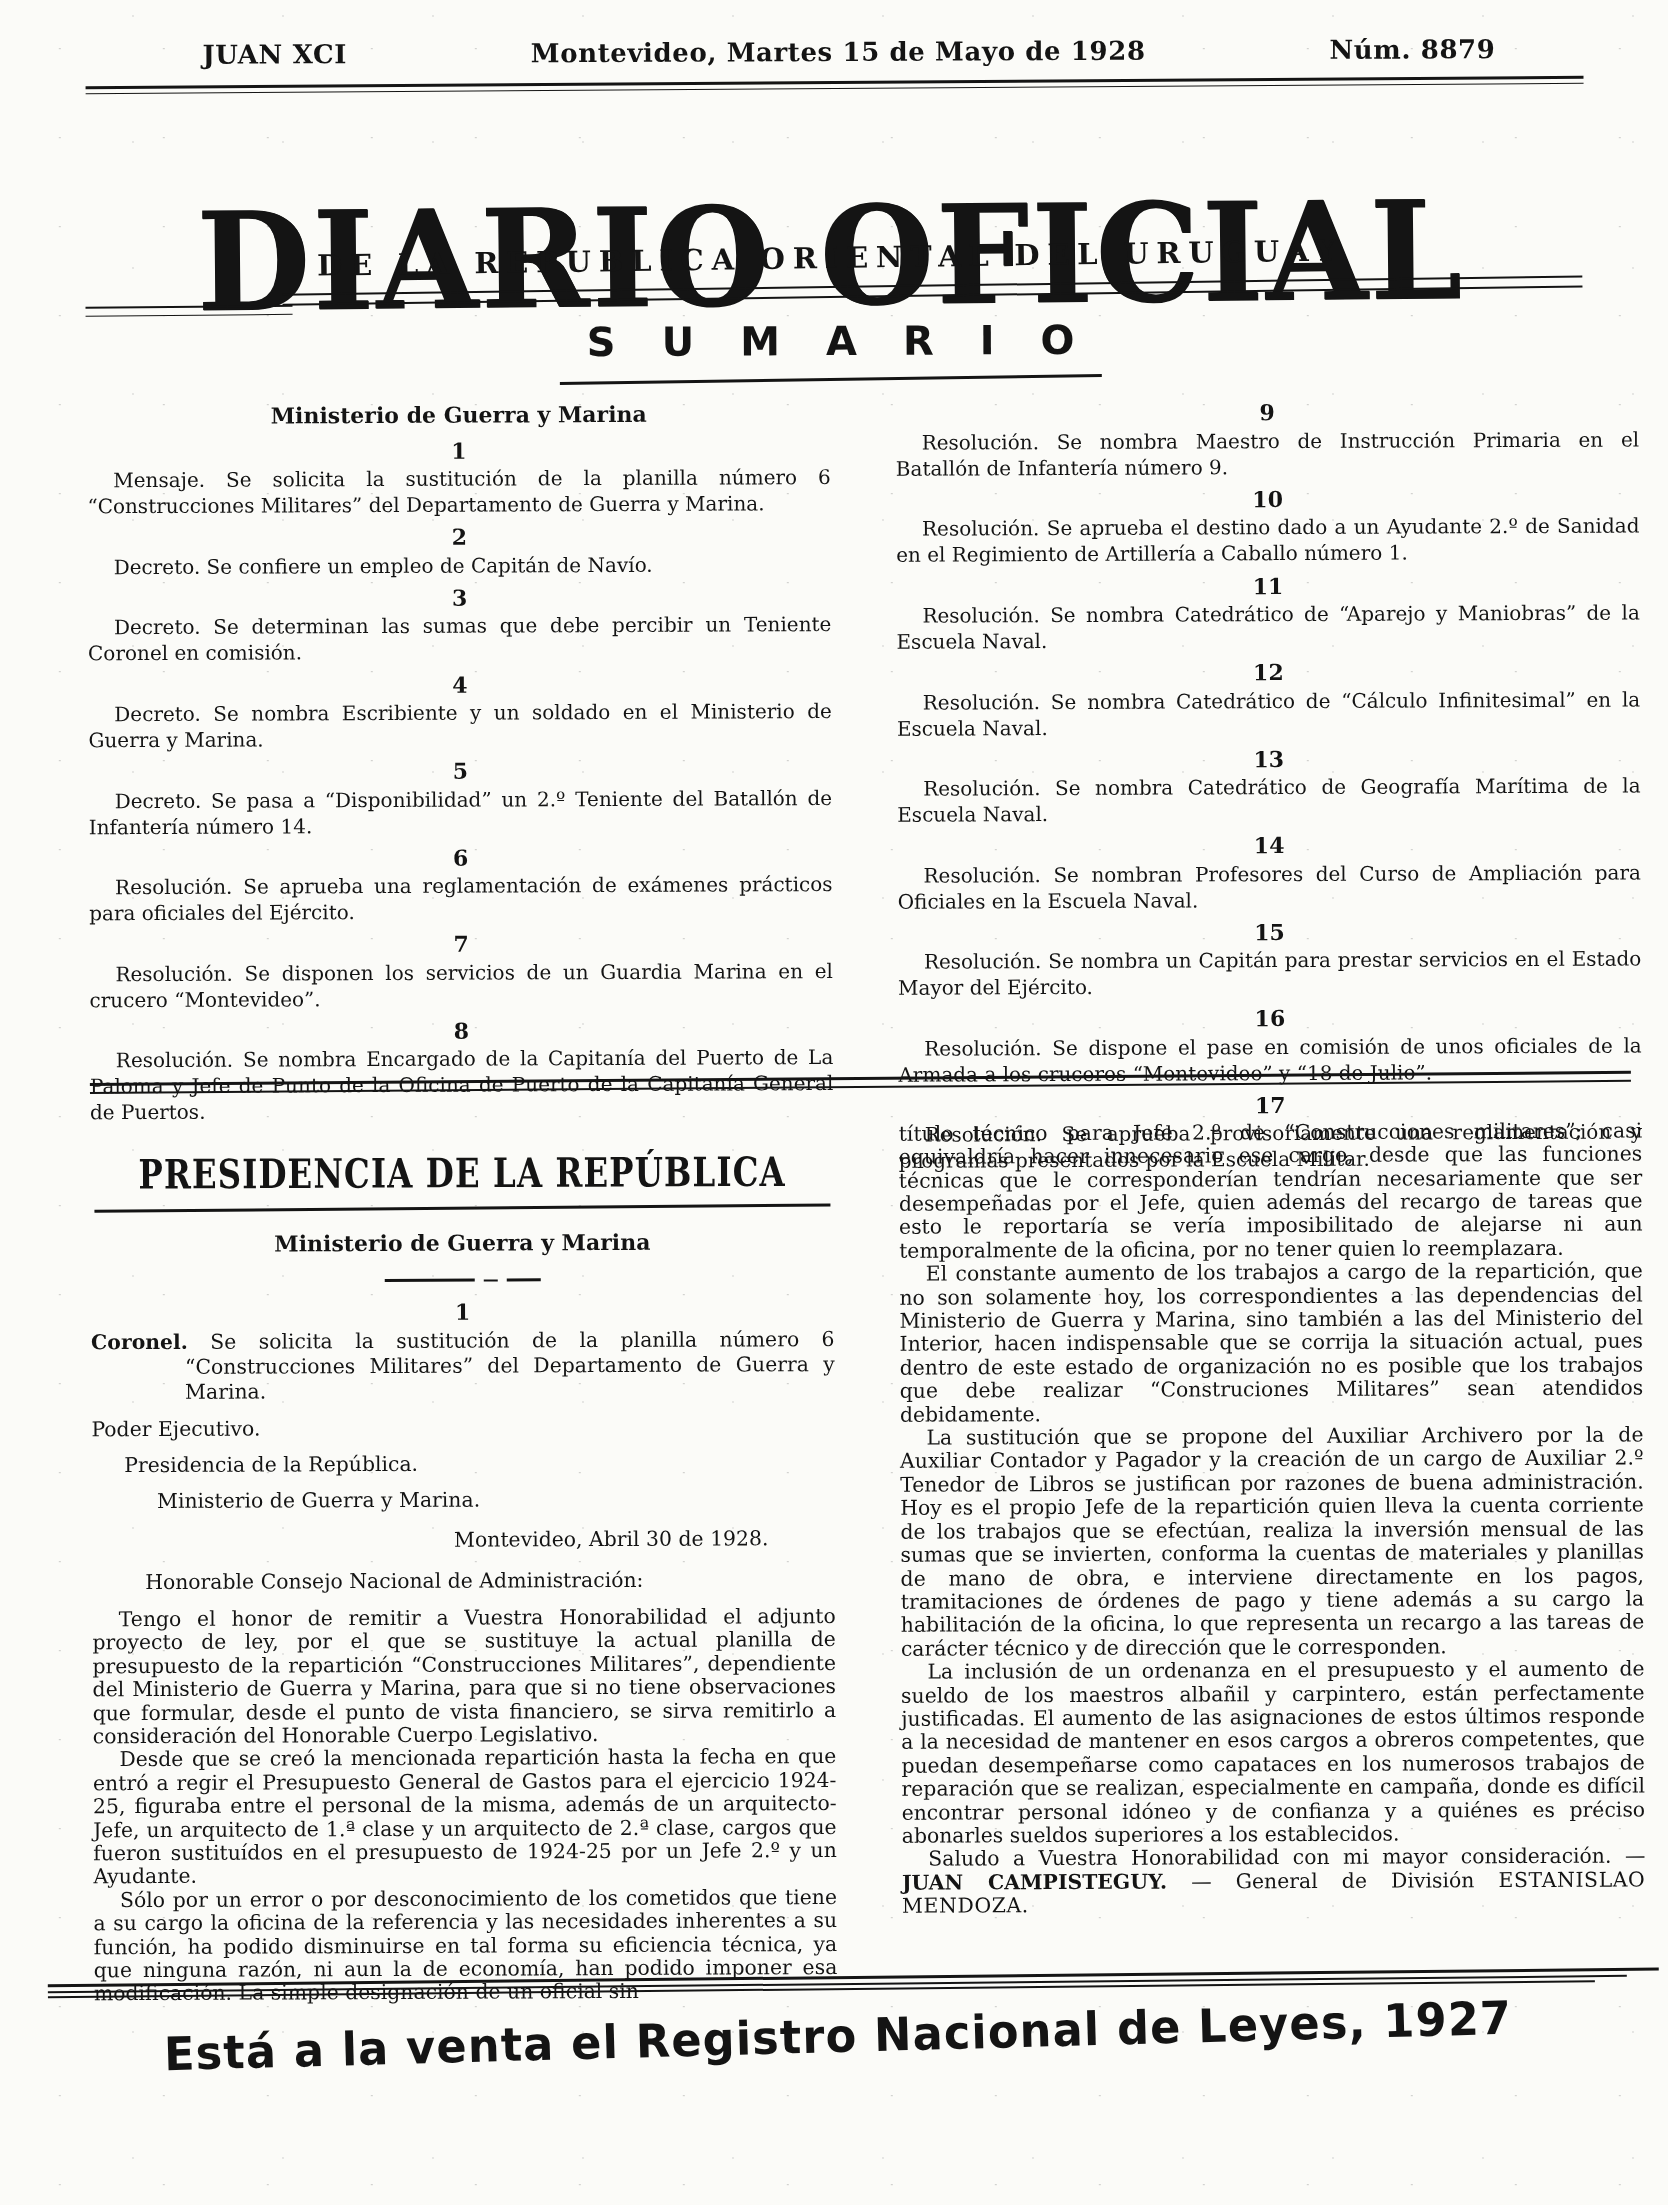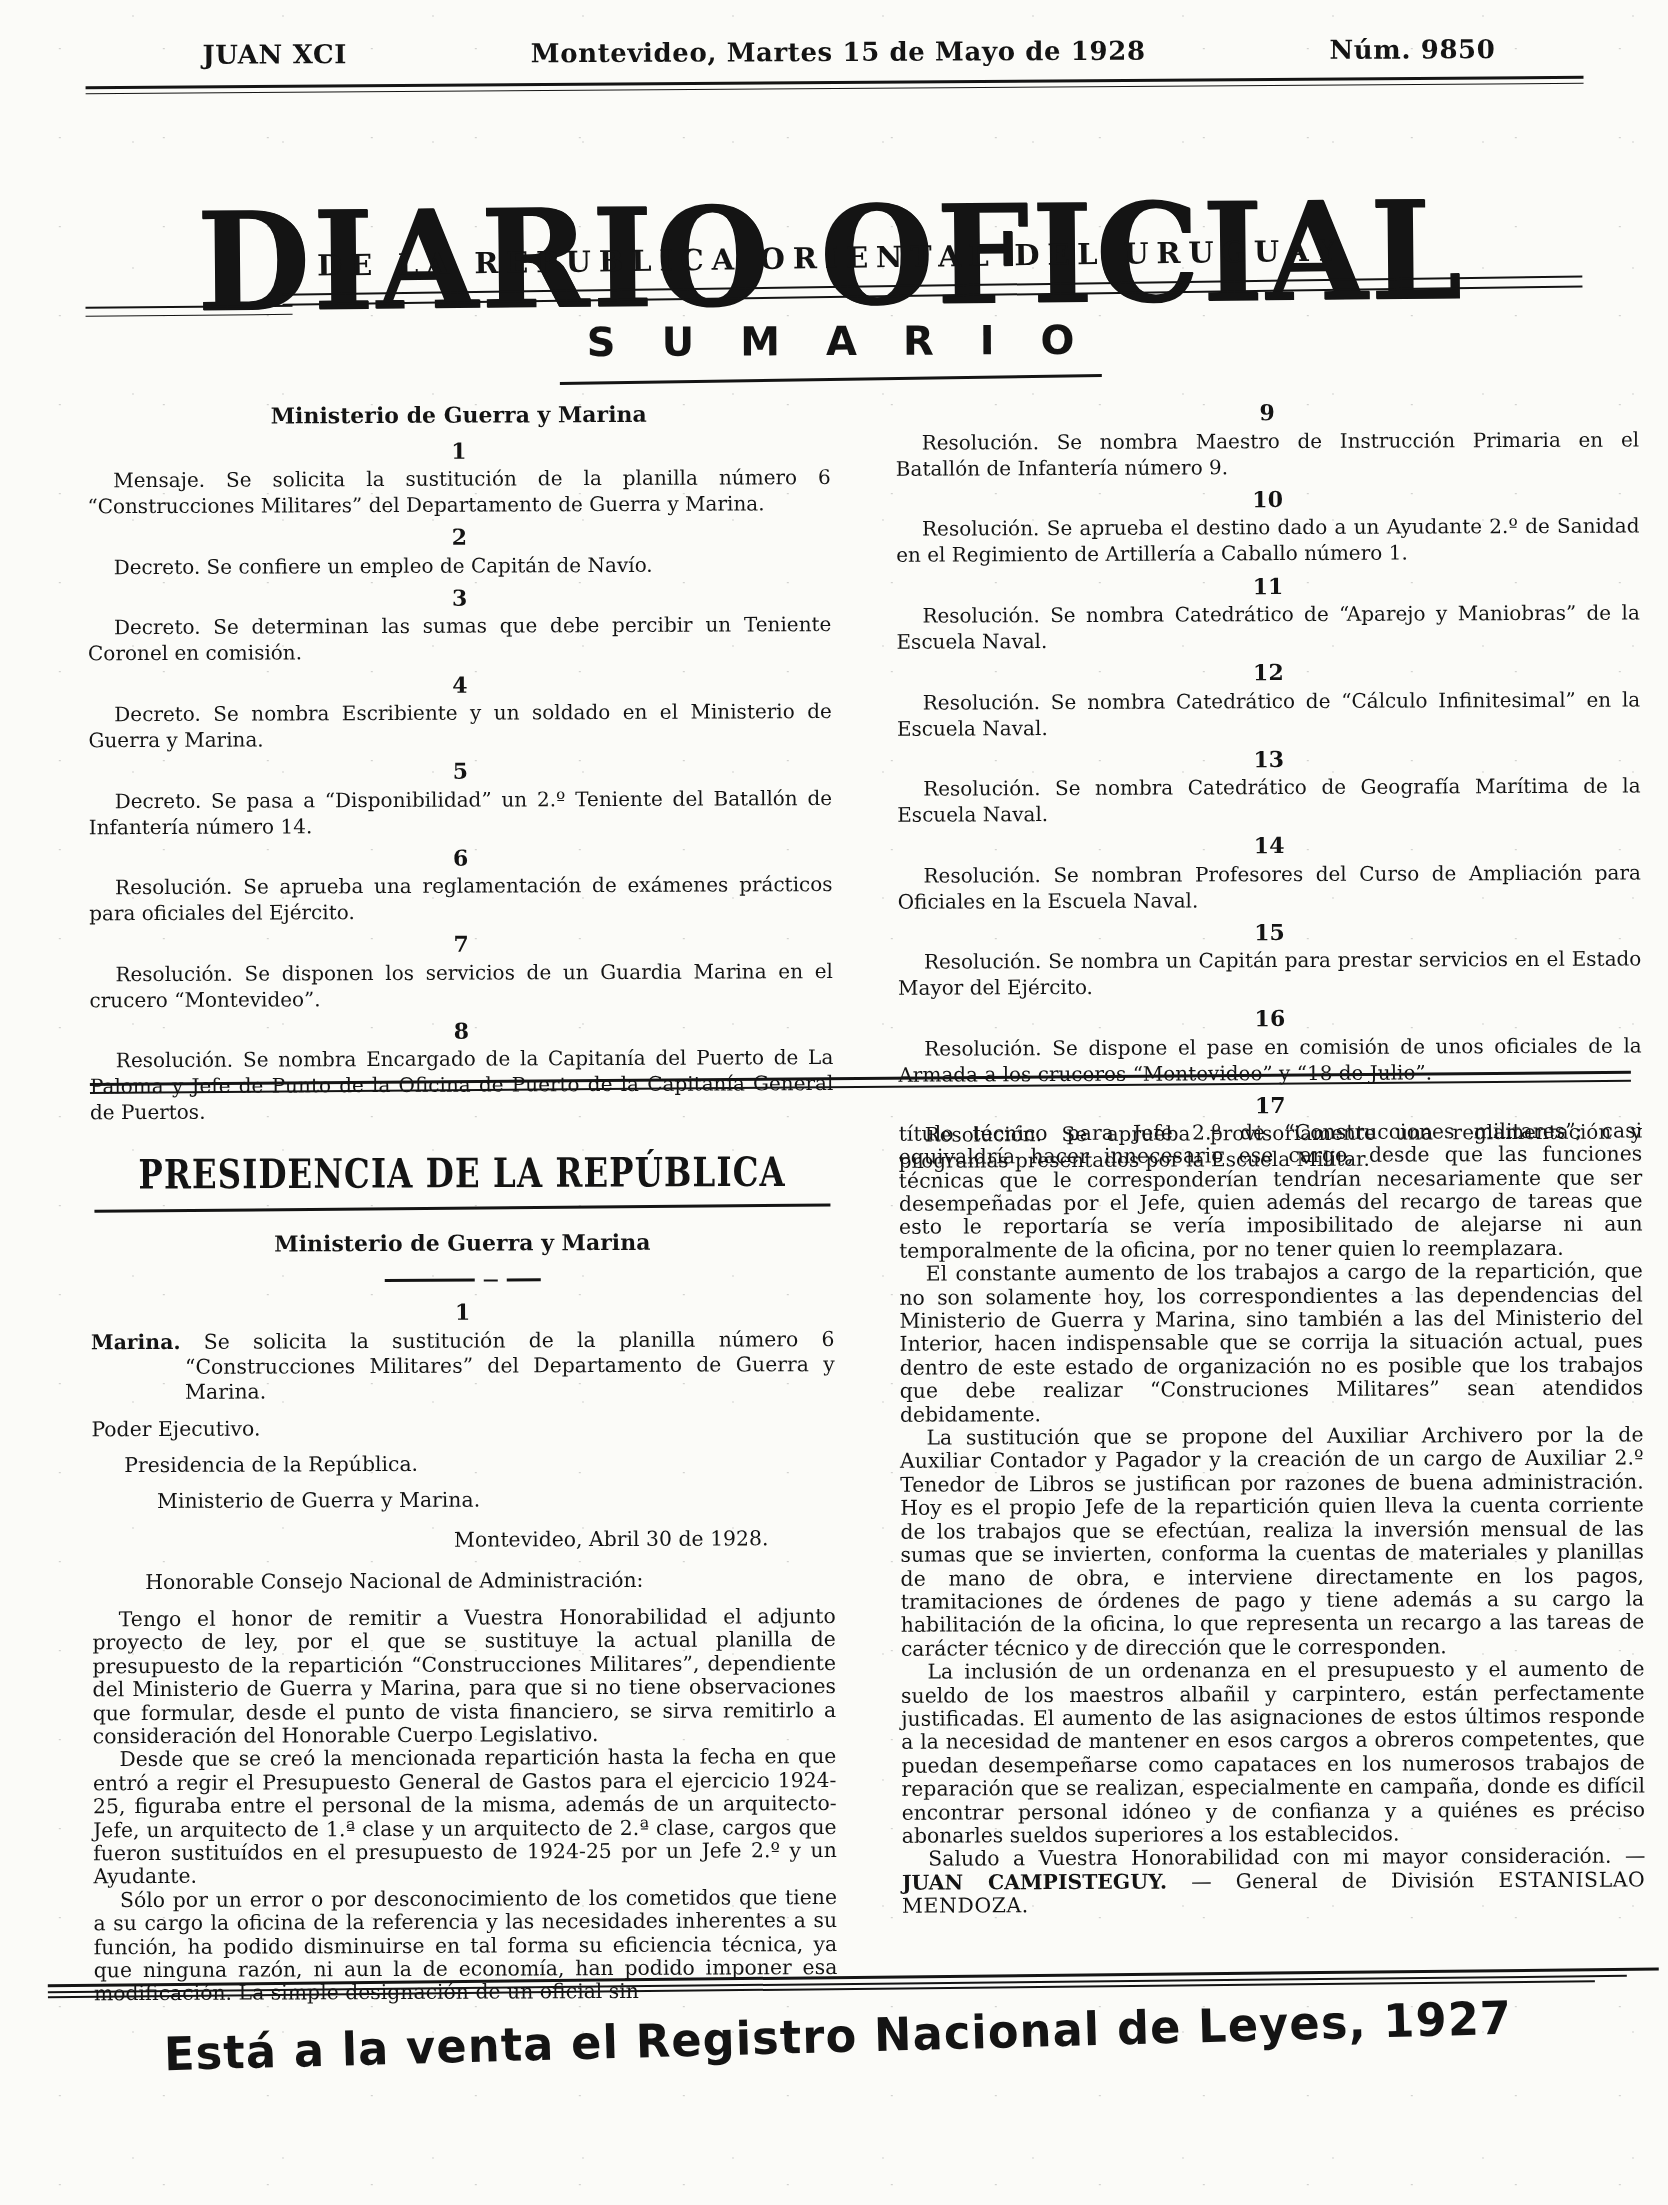--- a/index.html
+++ b/index.html
@@ -152,21 +152,21 @@
 </head>
 <body>
 
 <div class="paper-noise"></div>
 
 <div class="tilt">
 
   <div class="topbar">
     <span>JUAN XCI</span>
     <span>Montevideo, Martes 15 de Mayo de 1928</span>
-    <span>Núm. 9850</span>
+    <span>Núm. 8879</span>
   </div>
   <div class="rule-a"></div>
 
   <h1 class="masthead">DIARIO OFICIAL</h1>
   <div class="subtitle">DE LA REPUBLICA ORIENTAL DEL URUGUAY</div>
   <div class="rule-b-long"></div>
   <div class="rule-b-short"></div>
 
   <div class="sumario-title">SUMARIO</div>
   <div class="sumario-underline"></div>
@@ -221,21 +221,21 @@
     <div class="col">
       <h2 class="art-heading">PRESIDENCIA DE LA REPÚBLICA</h2>
       <div class="art-rule"></div>
       <h3 class="art-sub">Ministerio de Guerra y Marina</h3>
       <div class="short-rule">
         <i class="seg1"></i>
           <i class="seg2"></i>
           <i class="seg3"></i>
       </div>
       <div class="num art-num">1</div>
-      <p class="hang"><b>Marina.</b>
+      <p class="hang"><b>Coronel.</b>
         <span>Se solicita la sustitución de la planilla número 6 “Construcciones Militares” del Departamento de Guerra y Marina.</span></p>
 
       <p class="addr">Poder Ejecutivo.</p>
       <p class="addr ind-1">Presidencia de la República.</p>
       <p class="addr ind-2">Ministerio de Guerra y Marina.</p>
 
       <p class="dateline">Montevideo, Abril 30 de 1928.</p>
       <p class="salut">Honorable Consejo Nacional de Administración:</p>
 
       <p class="body-p">Tengo el honor de remitir a Vuestra Honorabilidad el adjunto proyecto de ley, por el que se sustituye la actual planilla de presupuesto de la repartición “Construcciones Militares”, dependiente del Ministerio de Guerra y Marina, para que si no tiene observaciones que formular, desde el punto de vista financiero, se sirva remitirlo a consideración del Honorable Cuerpo Legislativo.</p>

